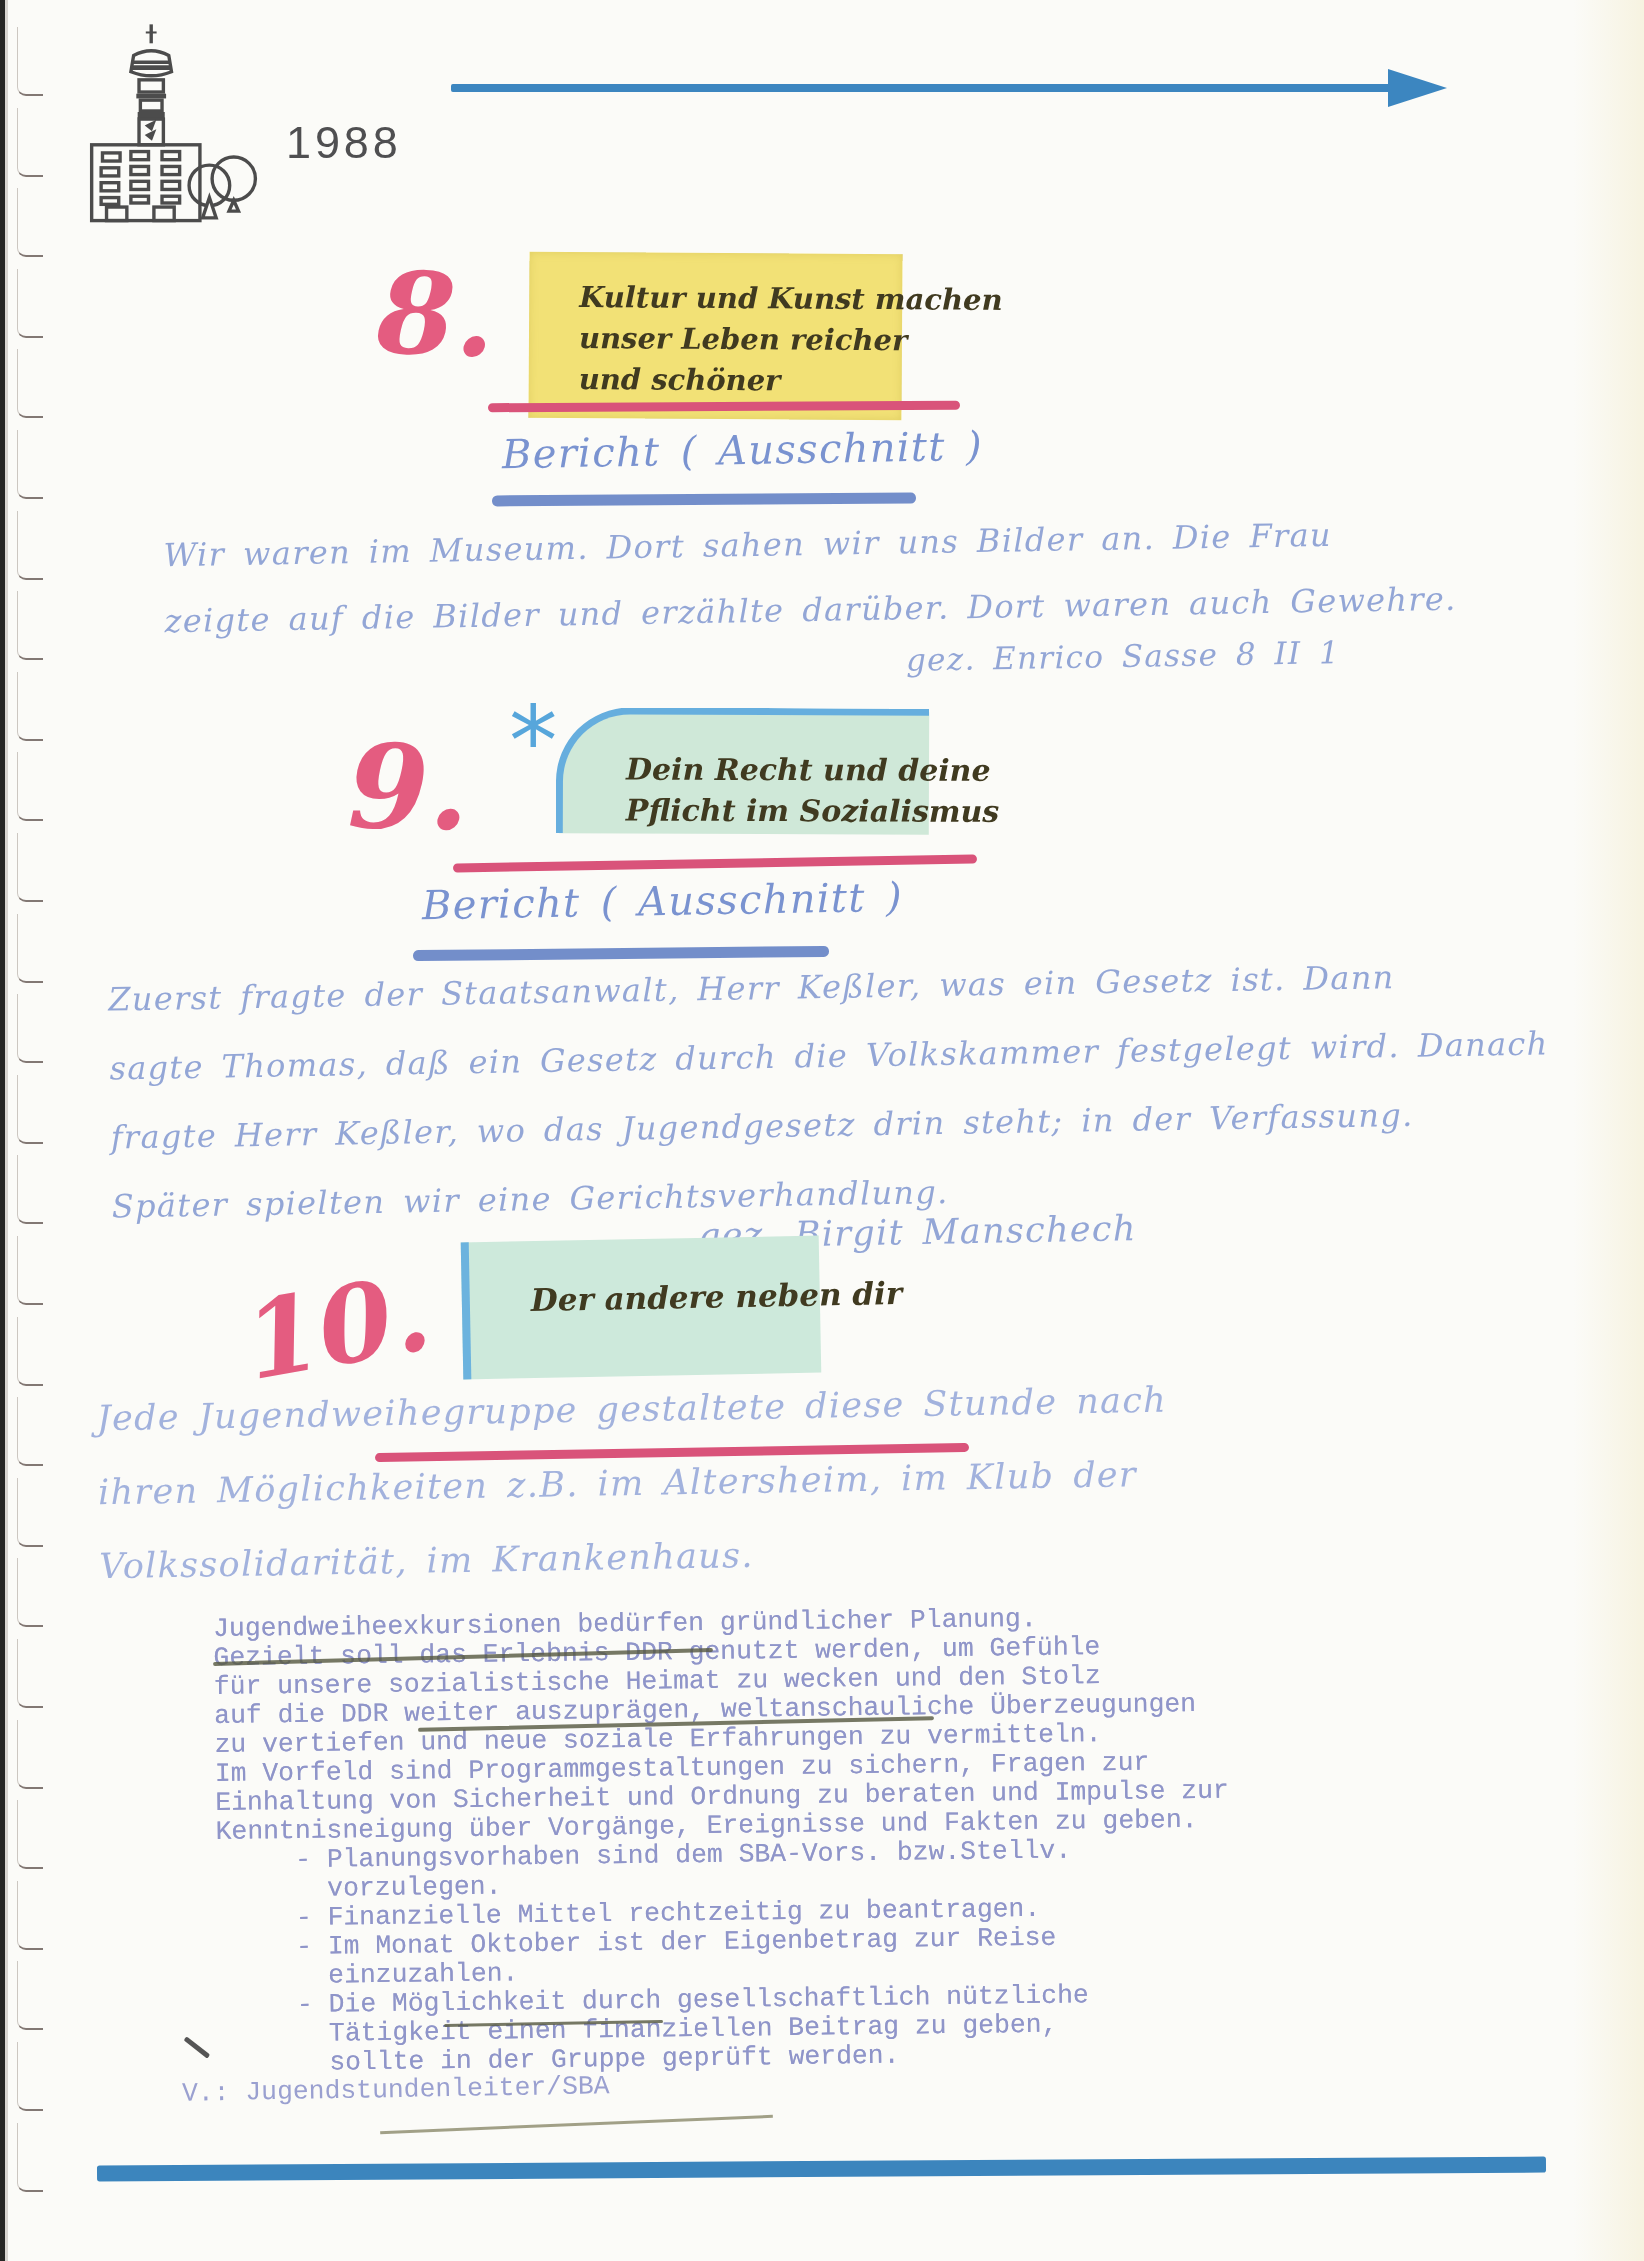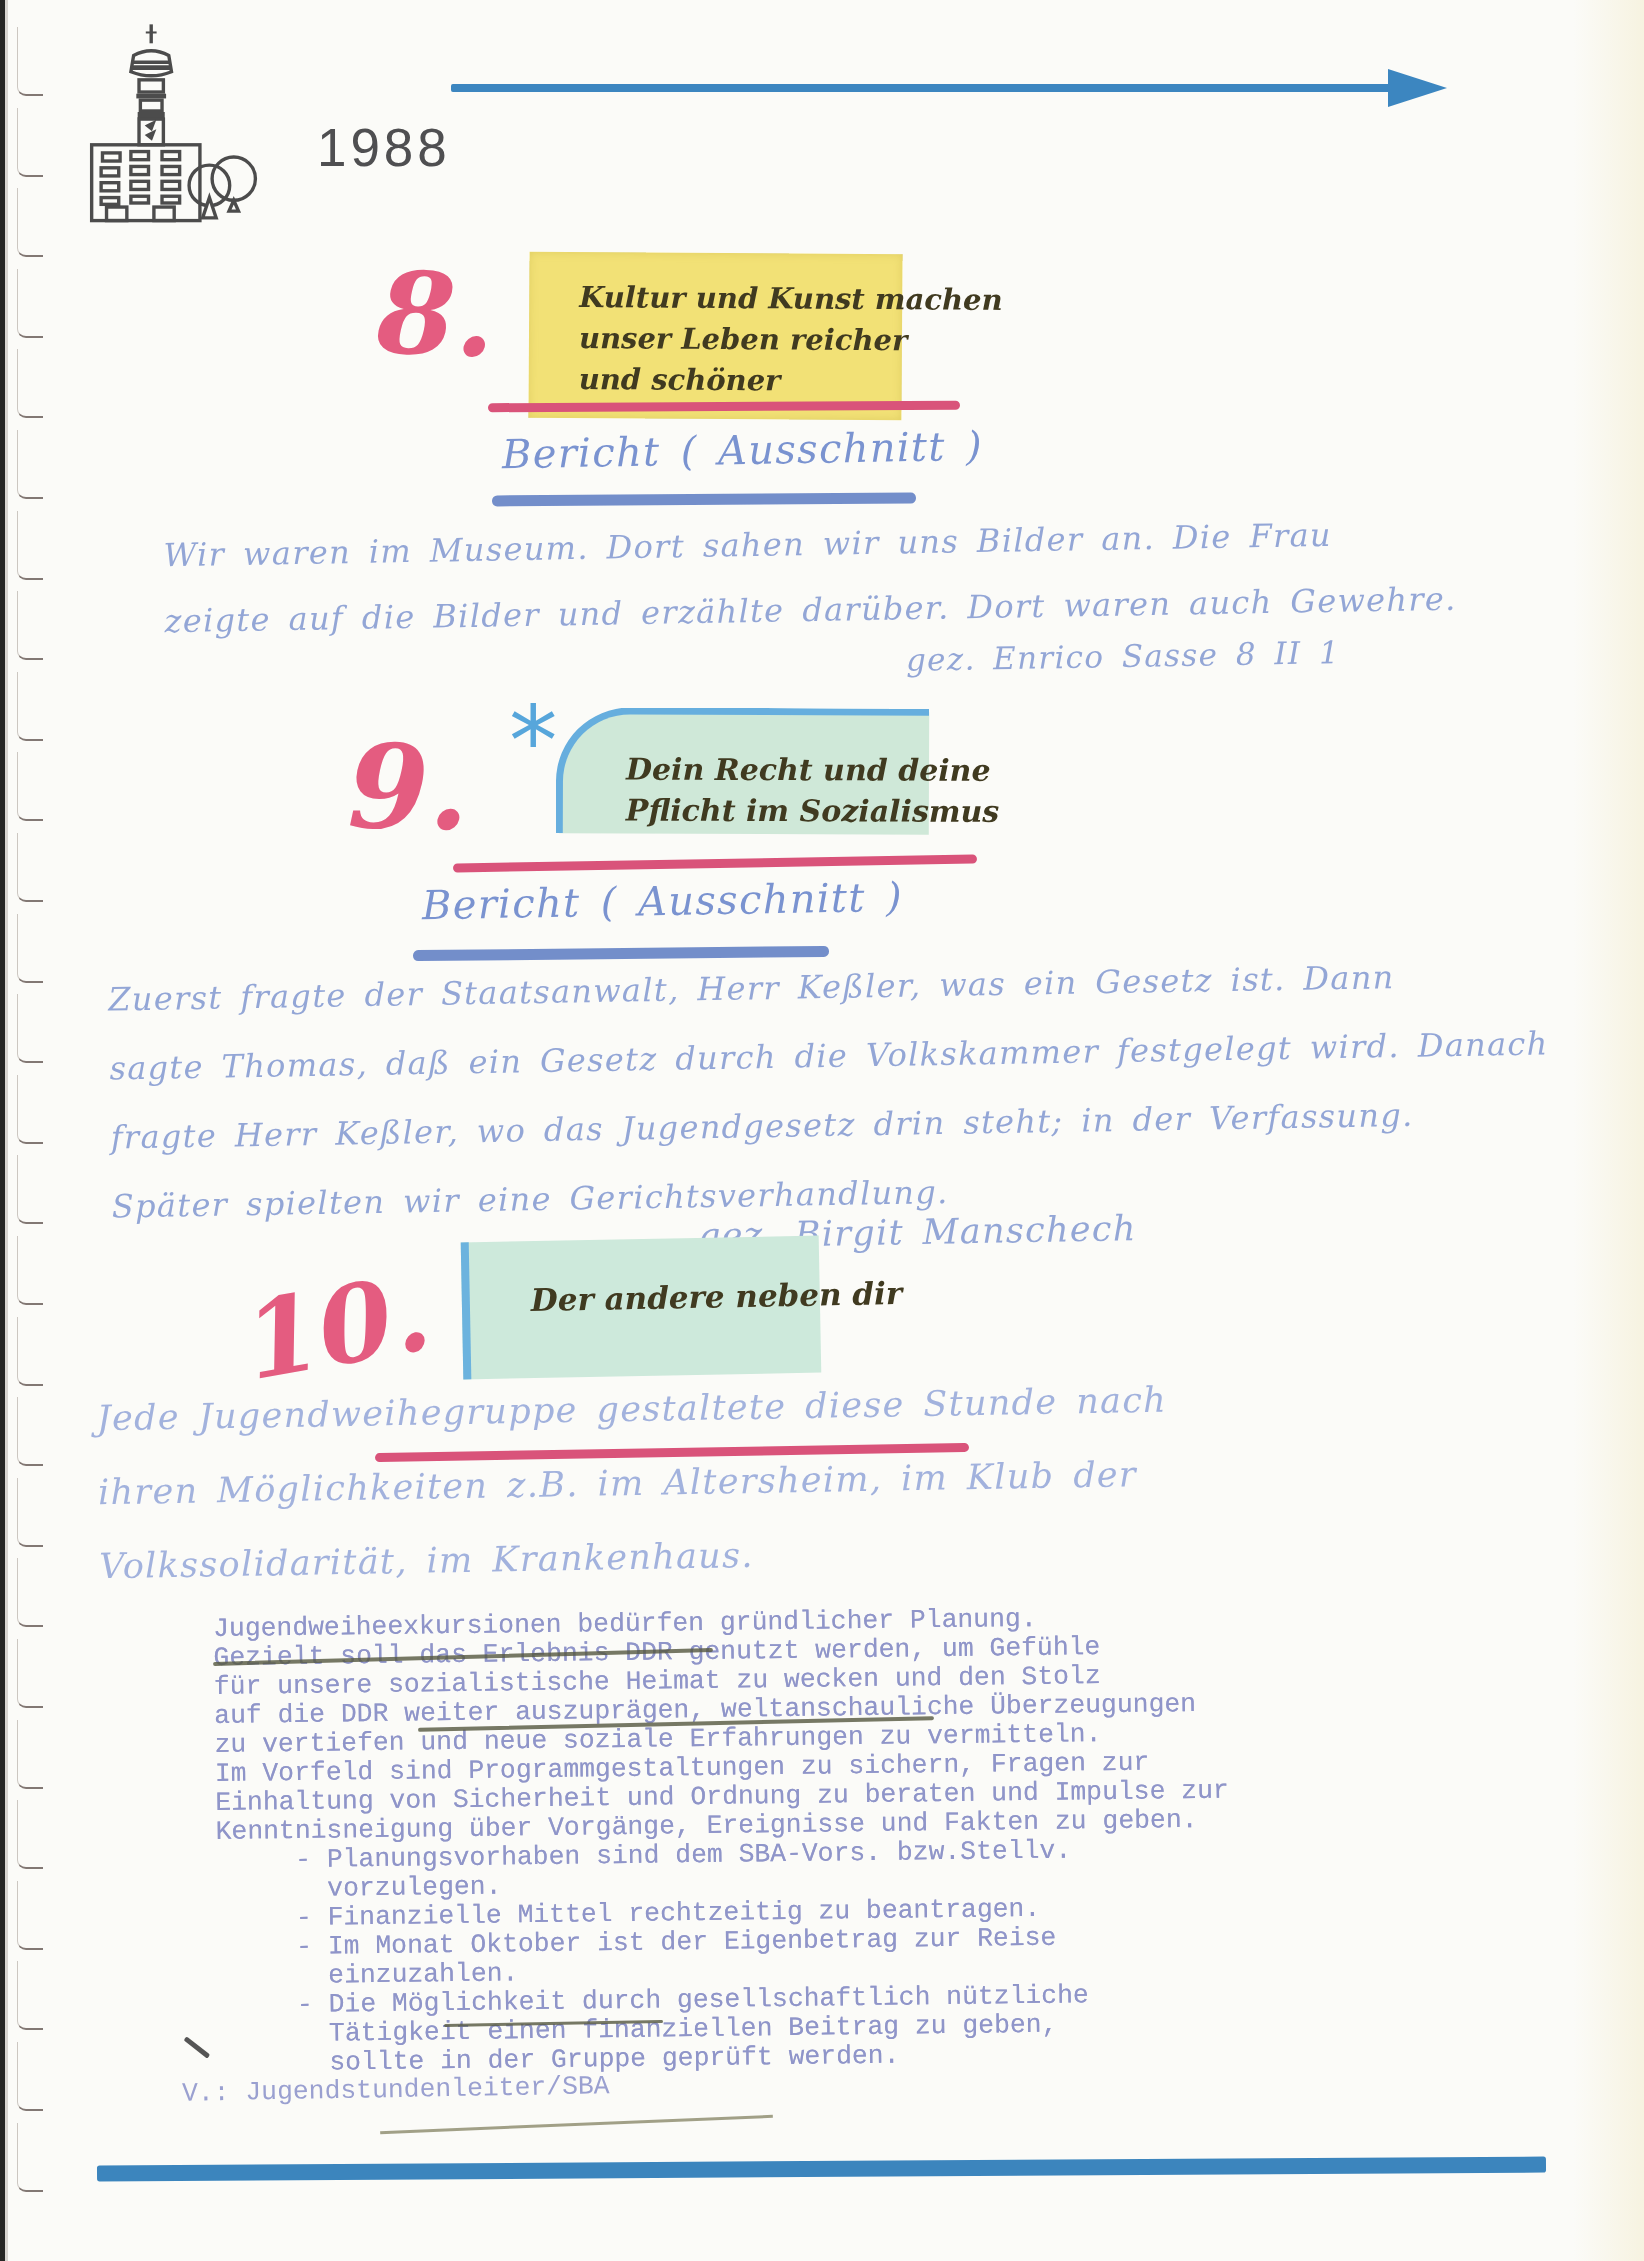--- a/index.html
+++ b/index.html
@@ -22,21 +22,21 @@
     position:absolute;left:17px;width:24.5px;height:67px;
     border-left:1.9px solid #c4beb8;
     border-bottom:2.6px solid #6e625d;
     border-bottom-left-radius:9px;
     opacity:.85;
   }
   
   .top-line{position:absolute;left:451px;top:84px;width:941px;height:8.4px;background:#3c86c0;border-radius:1.9px;}
   .top-arrow{position:absolute;left:1388px;top:69px;width:0;height:0;
     border-left:59px solid #3c86c0;border-top:19.3px solid transparent;border-bottom:19.3px solid transparent;}
-  .year{position:absolute;left:317px;top:117px;font-size:53px;letter-spacing:3.9px;color:#4f4f51;font-family:"Liberation Sans",sans-serif;}
+  .year{position:absolute;left:286px;top:117px;font-size:45px;letter-spacing:3.9px;color:#4f4f51;font-family:"Liberation Sans",sans-serif;}
   .logo{position:absolute;left:81px;top:22.6px;}
 
   
   .rednum{position:absolute;color:#e45c80;font-family:"DejaVu Serif",serif;font-style:italic;font-weight:bold;}
   .num-8{left:377px;top:248px;font-size:113px;transform:rotate(2deg);}
   .num-9{left:348px;top:719px;font-size:116px;transform:rotate(1deg);}
   .num-10{left:245px;top:1264px;font-size:106px;transform:rotate(-10deg);}
 
   
   .clipbox{position:absolute;color:#403a20;font-family:"DejaVu Serif",serif;font-weight:bold;font-style:italic;}

